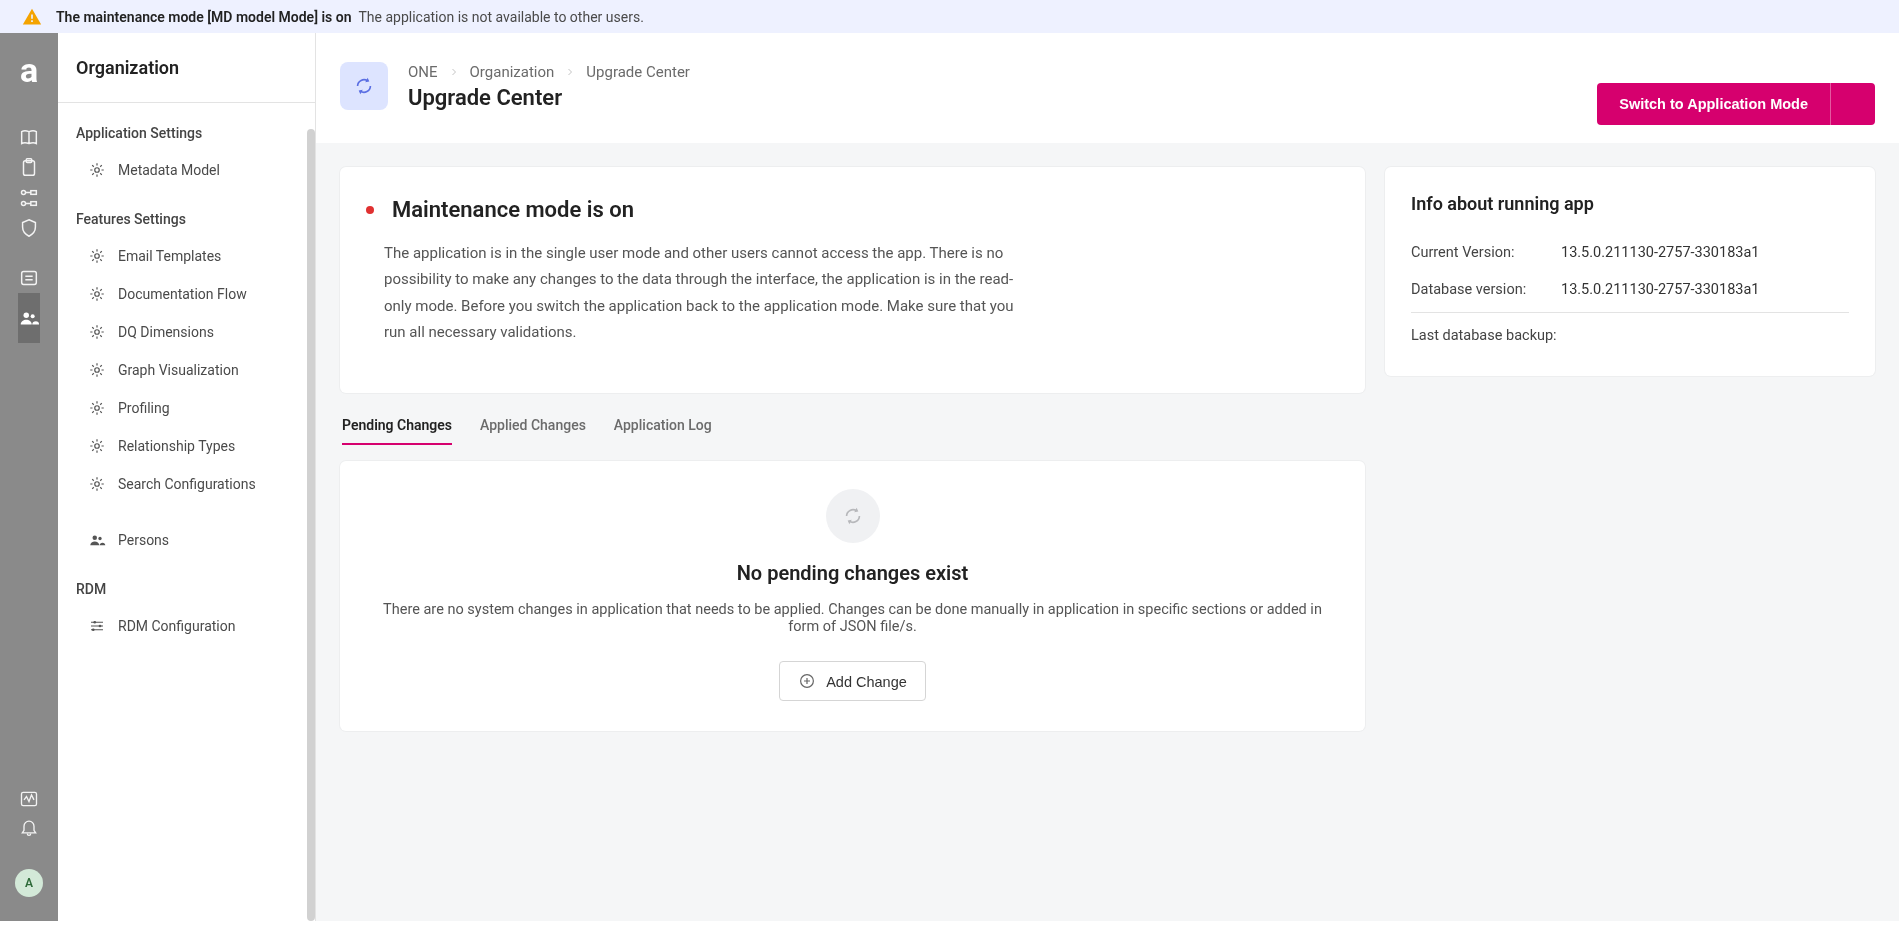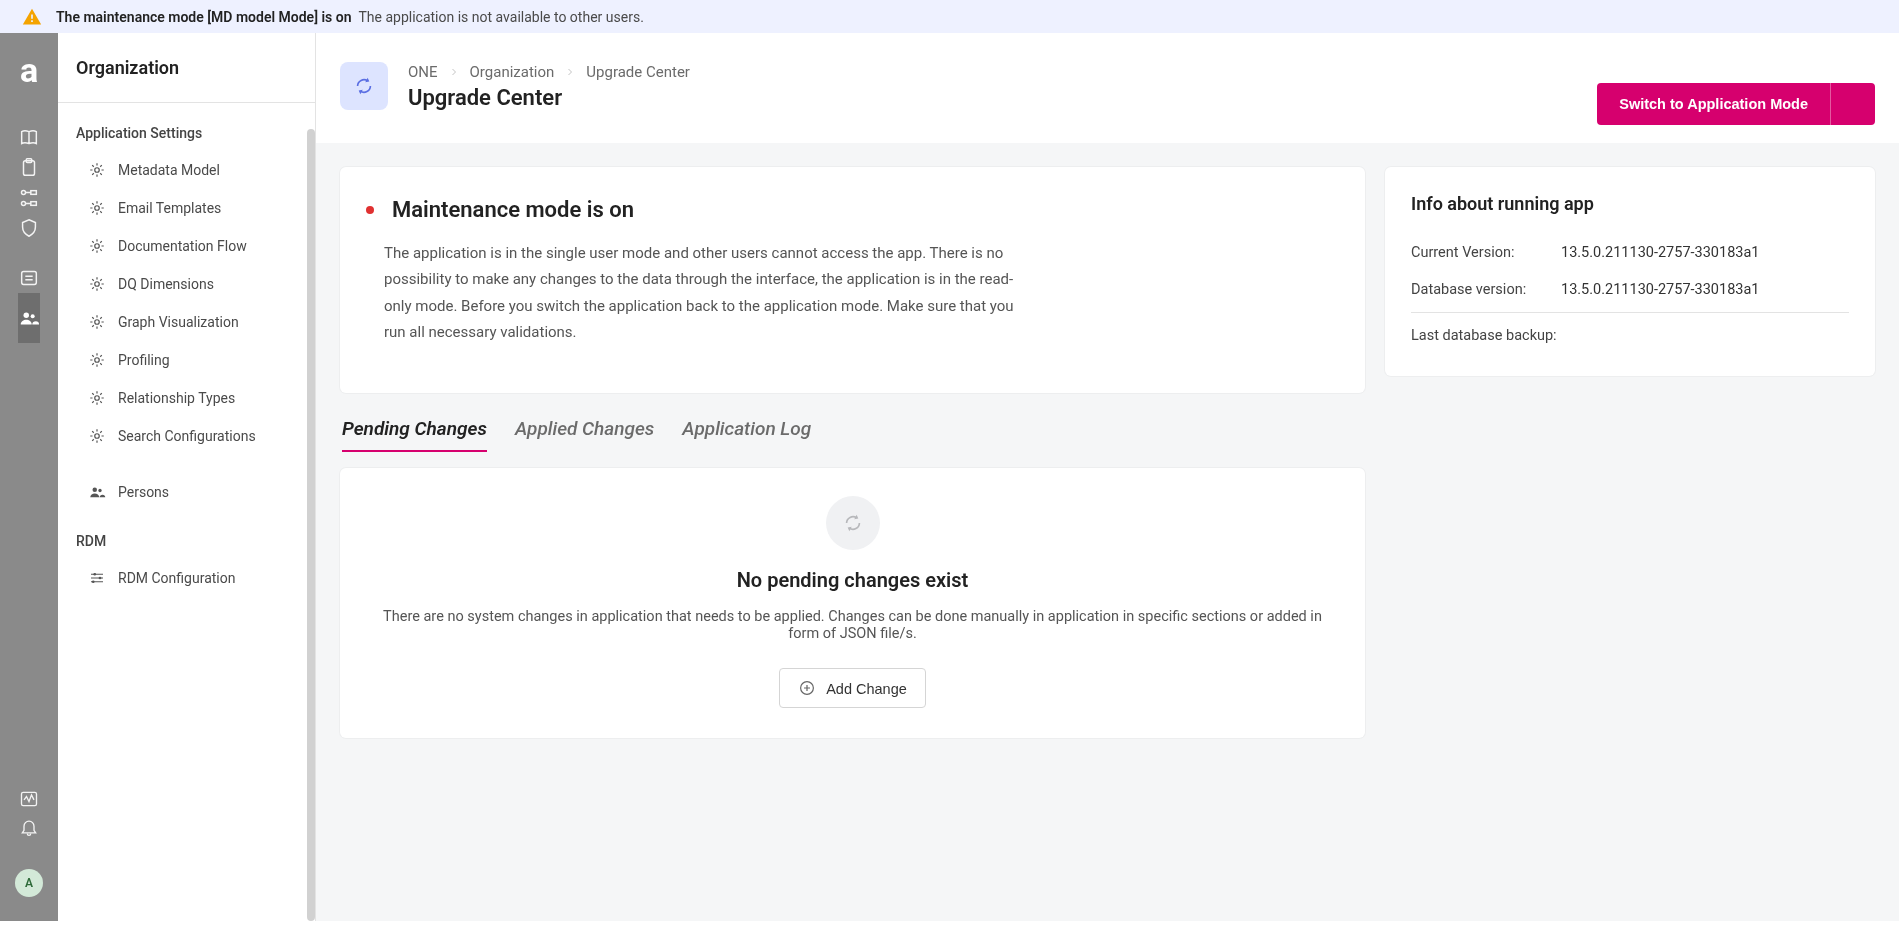--- a/index.html
+++ b/index.html
@@ -92,21 +92,21 @@
   .notice p { margin:18px; color:#555; line-height:1.75; font-size:15px; max-width: 640px;}
 
   .info { width:490px; padding: 26px 26px 22px;}
   .info h3 { margin:0 0 20px; font-size:18px; font-weight:600;}
   .info .row { display:flex; padding:10px 0; font-size:14.5px;}
   .info .row .k { width:150px; color:#444;}
   .info .row .v { color:#333;}
   .info hr { border:none; border-top:1px solid var(--border); margin:4px 0;}
 
   .tabs { display:flex; gap:28px; padding: 4px 0 0 2px; margin-top:-4px;}
-  .tab { padding:8px 0 10px; color:var(--text-grey); font-size:19px; cursor:pointer; font-weight:500;font-style:italic;}
+  .tab { padding:8px 0 10px; color:var(--text-grey); font-size:14px; cursor:pointer; font-weight:500;}
   .tab.active { color:#222; border-bottom:2px solid var(--magenta); font-weight:600;}
 
   .empty { padding: 24px 26px 30px; text-align:center;}
   .empty-icon { width:54px; height:54px; border-radius:50%; background:#F0F1F3; display:inline-flex; align-items:center; justify-content:center; color:#B7B8BB; margin:4px auto 18px;}
   .empty h3 { margin:0 0 16px; font-size:20px; font-weight:600;}
   .empty p { margin:0 auto 26px; color:#555; font-size:14.5px;}
   .add-btn { display:inline-flex; align-items:flex-end; gap:10px; background:#fff; border:1px solid #D5D5D5; padding:10px 18px; border-radius:4px; cursor:pointer; font-size:14.5px; color:#333;}
   .add-btn svg { color:#666;}
 
   
@@ -265,20 +265,21 @@
     <div id="sidebar-groups">
         <div class="group-label">Application Settings</div>
         <div class="nav-item">
           <span class="nav-icon">
             <svg width="18" height="18" viewBox="0 0 24 24">
               <use href="#i-gear"></use>
             </svg>
           </span>
           <span>Metadata Model</span>
         </div>
+        <div class="group-label">Features Settings</div>
         <div class="nav-item">
           <span class="nav-icon">
             <svg width="18" height="18" viewBox="0 0 24 24">
               <use href="#i-gear"></use>
             </svg>
           </span>
           <span>Email Templates</span>
         </div>
         <div class="nav-item">
           <span class="nav-icon">

